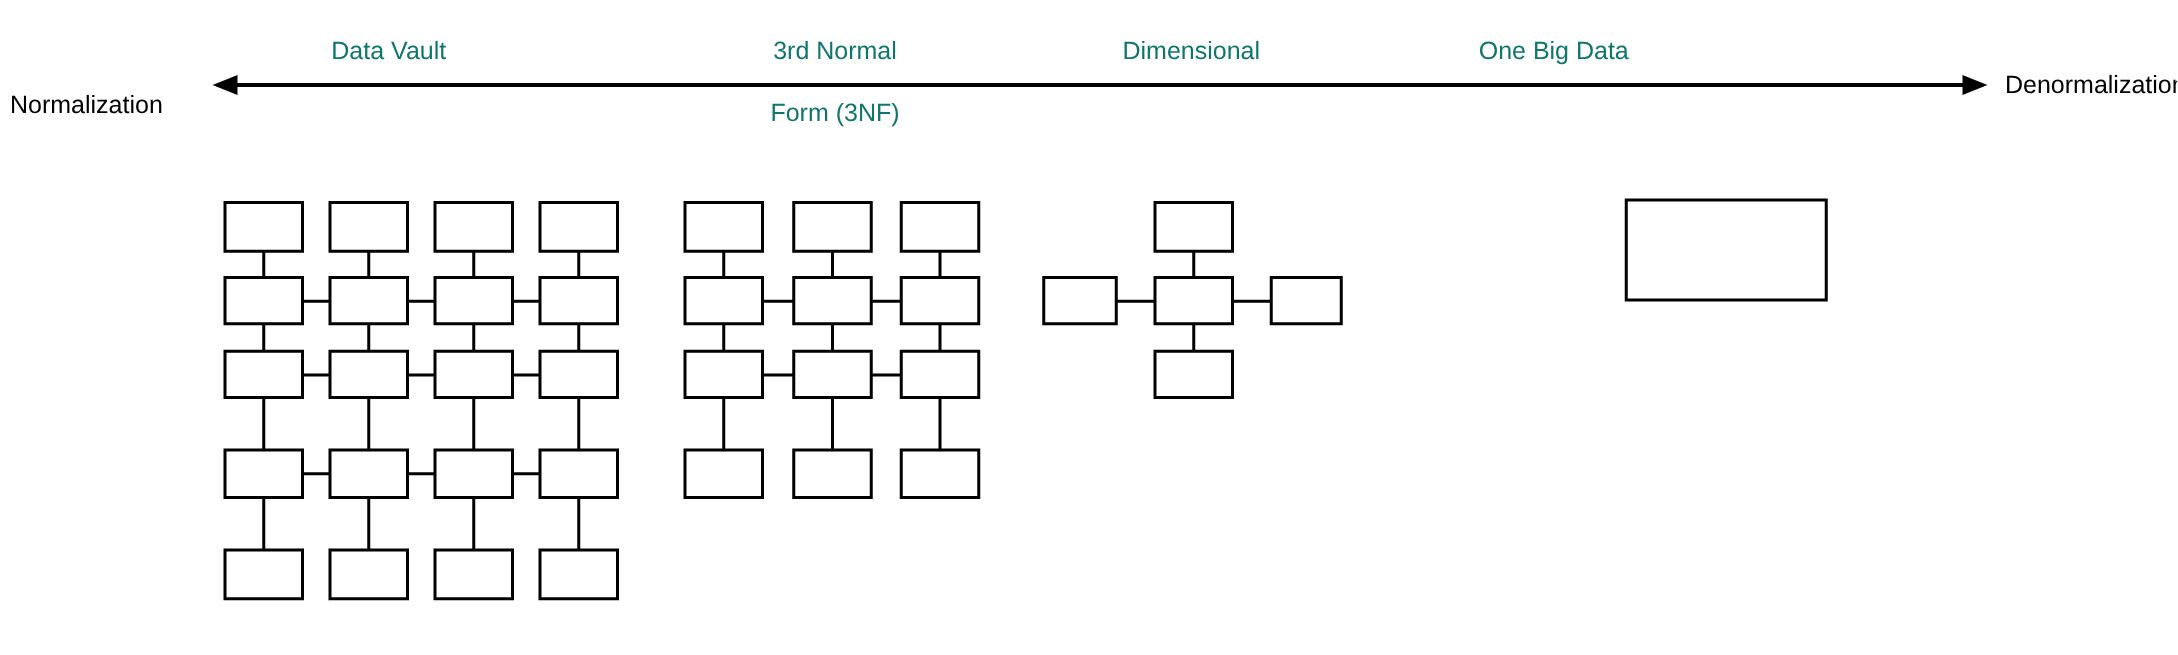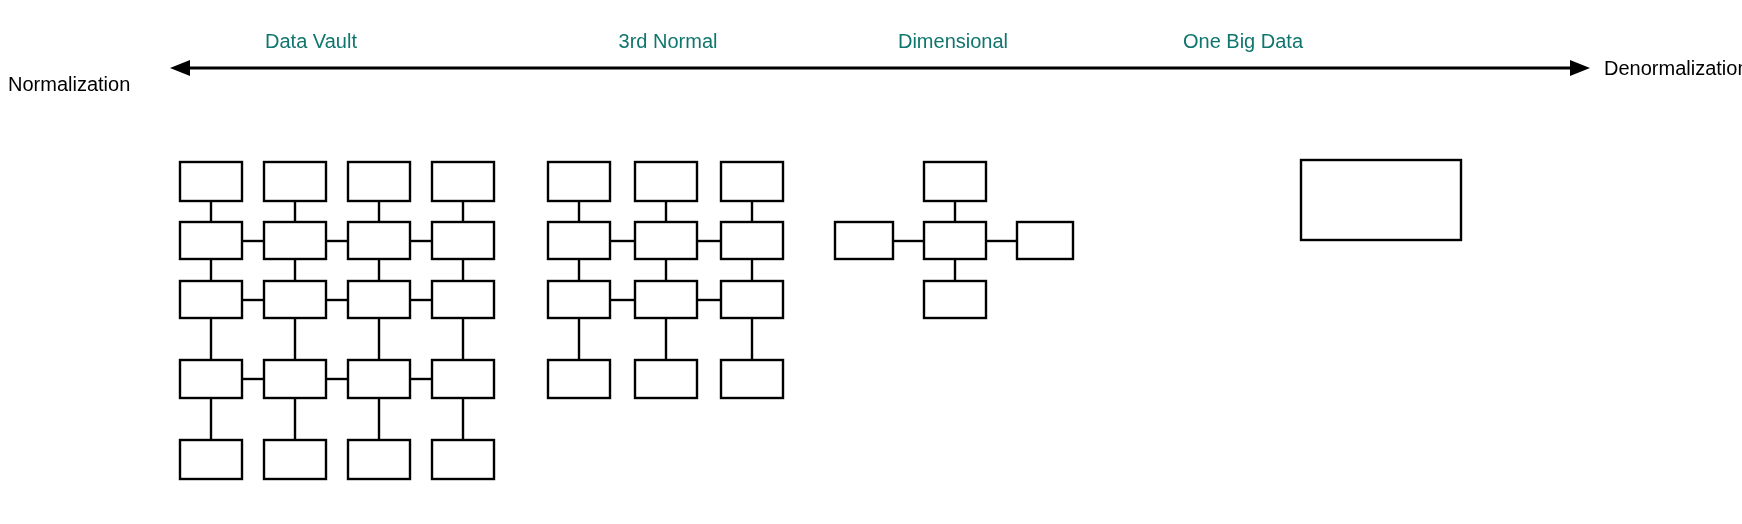--- a/index.html
+++ b/index.html
@@ -78,20 +78,21 @@
     <polygon points="0,14 20,6 20,22" fill="#000"></polygon>
     <polygon points="1420,14 1400,6 1400,22" fill="#000"></polygon>
   </svg>
 
   <div class="stage-label" style="left:203px; top:4px; width:216px;">
     <div>Data Vault</div>
   </div>
 
   <div class="stage-label" style="left:560px; top:4px; width:216px;">
     <div>3rd Normal</div>
+    <div>Form (3NF)</div>
   </div>
 
   <div class="stage-label" style="left:845px; top:4px; width:216px;">
     <div>Dimensional</div>
   </div>
 
   <div class="stage-label" style="left:1135px; top:4px; width:216px;">
     <div>One Big Data</div>
   </div>
 

